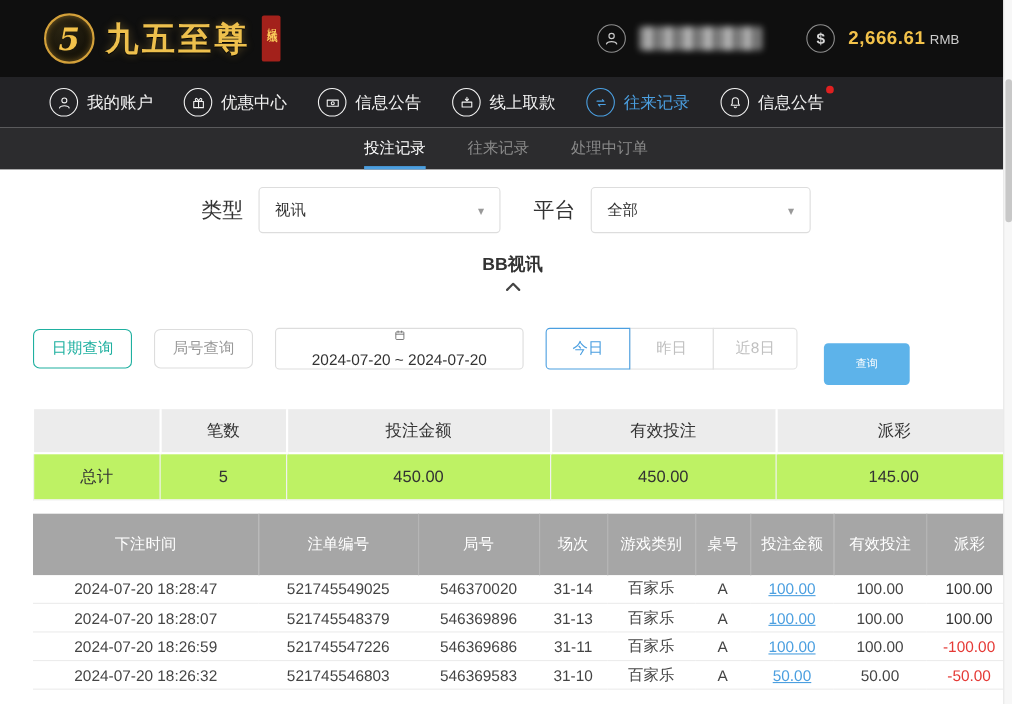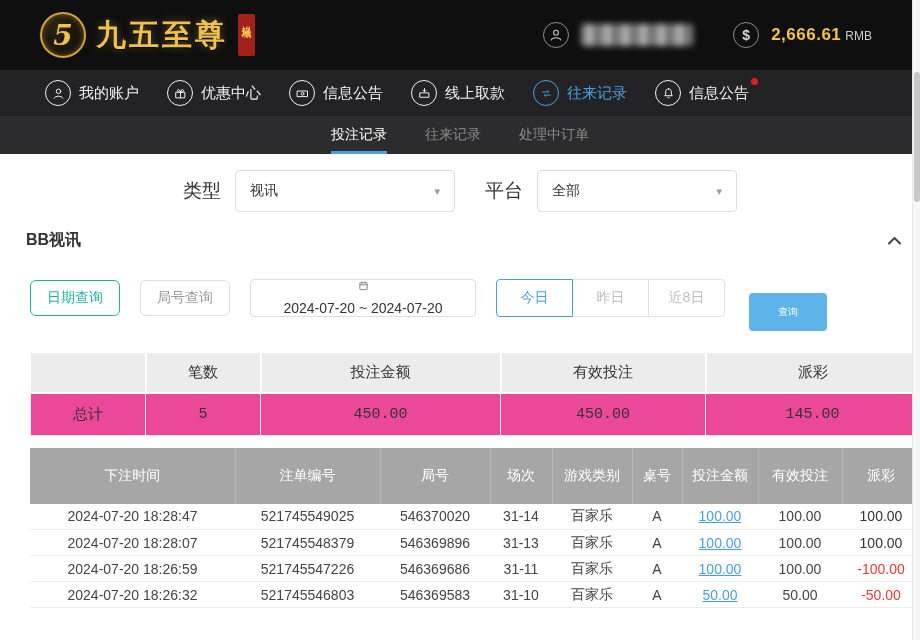--- a/index.html
+++ b/index.html
@@ -84,21 +84,21 @@
     display:flex; align-items:center; justify-content:space-between;
     padding:0 14px; font-size:14px; color:#333; cursor:pointer;
   }
   .select-type{ width:220px; margin-right:16px; }
   .select-platform{ width:200px; }
   .caret{ color:#999; font-size:11px; }
 
   
   .section-header{
     margin-top:18px; padding:0 14px 0 26px; display:flex;
-    align-items:center; justify-content:space-between;
+    align-items:center; flex-direction:column;
   }
   .section-title{ font-size:16px; font-weight:bold; color:#333; }
   .chevron-btn{ cursor:pointer; display:flex; padding:4px; }
 
   
   .query-row{
     margin-top:14px; padding-left:30px; display:flex; align-items:center; gap:20px;
   }
   .btn{
     height:36px; border-radius:6px; background:#fff; border:1px solid #ddd;
@@ -131,22 +131,22 @@
   table{ border-collapse:collapse; }
   .summary-table{
     margin:22px 0 0 30px; width:890px; table-layout:fixed; font-size:15px;
   }
   .summary-table th{
     background:#ececec; height:40px; font-weight:normal; color:#333;
     border-right:2px solid #fff; border-bottom:2px solid #fff;
   }
   .summary-table th:last-child{ border-right:none; }
   .summary-table td{
-    background:#ec4899; height:42px; text-align:center; color:#333;
-    border:1px solid #f0f0f0; border-top:none;font-family:Liberation Mono, monospace;
+    background:#bef264; height:42px; text-align:center; color:#333;
+    border:1px solid #f0f0f0; border-top:none;
   }
 
   
   .detail-table{
     margin:12px 0 0 30px; width:890px; table-layout:fixed; font-size:14px;
   }
   .detail-table th{
     background:#a6a6a6; color:#fff; height:56px; font-weight:normal;
     border-right:1px solid #b5b5b5;
   }

